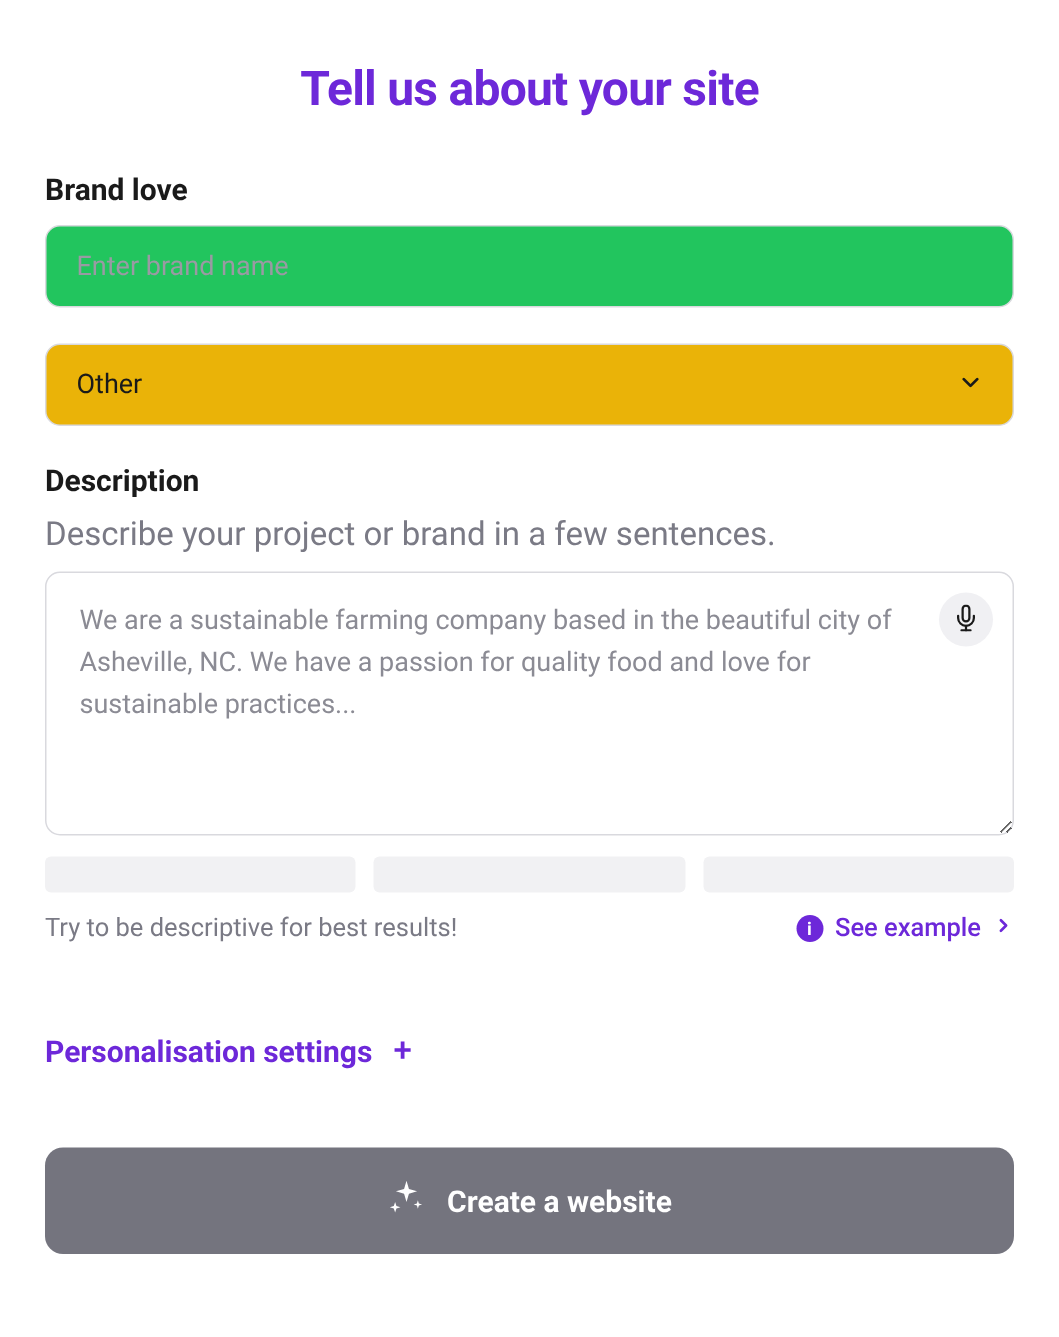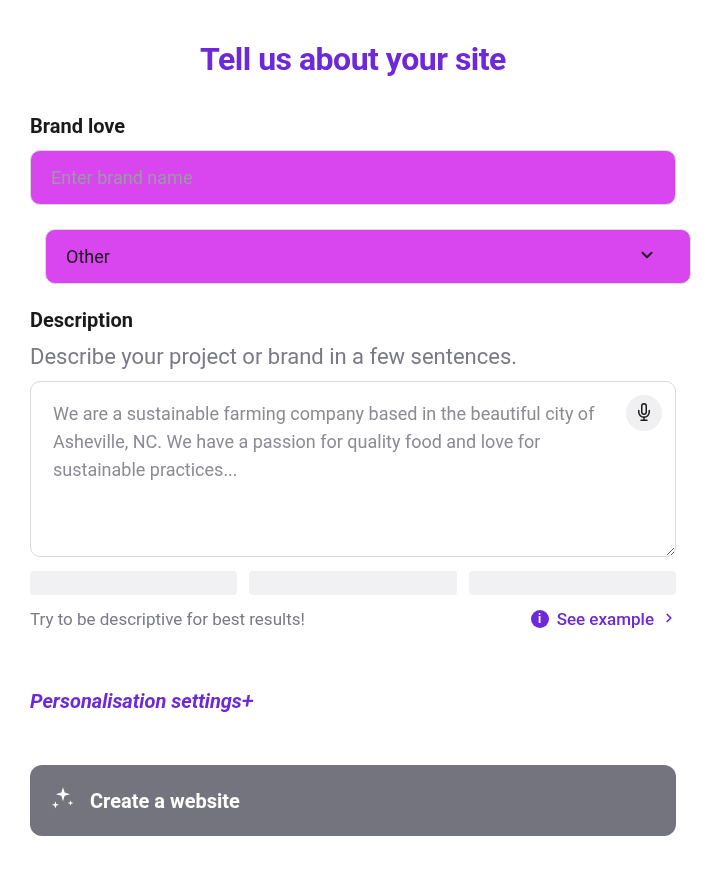--- a/index.html
+++ b/index.html
@@ -32,38 +32,37 @@
       margin-bottom: 12px;
       font-weight: 400;
     }
     .text-input {
       width: 100%;
       padding: 16px 20px;
       font-size: 18px;
       border: 1px solid #d9d9de;
       border-radius: 10px;
       color: #1a1a1a;
-      background: #d946ef;
+      background: #22c55e;
       font-family: inherit;
     }
     .text-input::placeholder { color: #9a9aa3; }
     .select-wrap { position: relative; }
     .select {
       width: 100%;
       padding: 16px 48px 16px 20px;
       font-size: 18px;
       border: 1px solid #d9d9de;
       border-radius: 10px;
       color: #1a1a1a;
-      background: #d946ef;
+      background: #eab308;
       appearance: none;
       -webkit-appearance: none;
       font-family: inherit;
       cursor: pointer;
-      margin-left: 15px;
     }
     .chevron {
       position: absolute;
       right: 20px;
       top: 50%;
       transform: translateY(-50%);
       pointer-events: none;
     }
     .textarea-wrap { position: relative; }
     .textarea {
@@ -127,46 +126,46 @@
       color: #fff;
       display: inline-flex;
       align-items: center;
       justify-content: center;
       font-size: 12px;
       font-weight: 700;
     }
     .personalisation {
       display: inline-flex;
       align-items: center;
+      gap: 14px;
       color: #6d28d9;
       font-size: 20px;
       font-weight: 700;
       margin-top: 36px;
       cursor: pointer;
       background: none;
       border: none;
       padding: 0;
       font-family: inherit;
-      font-style: italic;
     }
     .plus-icon { font-size: 22px; font-weight: 500; line-height: 1; }
     .cta {
       width: 100%;
       margin-top: 52px;
       padding: 20px;
       border: none;
       border-radius: 12px;
       background: #74747e;
       color: #fff;
       font-size: 20px;
       font-weight: 700;
       cursor: pointer;
       display: flex;
       align-items: center;
-      justify-content: flex-start;
+      justify-content: center;
       gap: 14px;
       font-family: inherit;
     }
   </style>
 </head>
 <body>
 
 
 
 <h1 class="page-title">Tell us about your site</h1>

